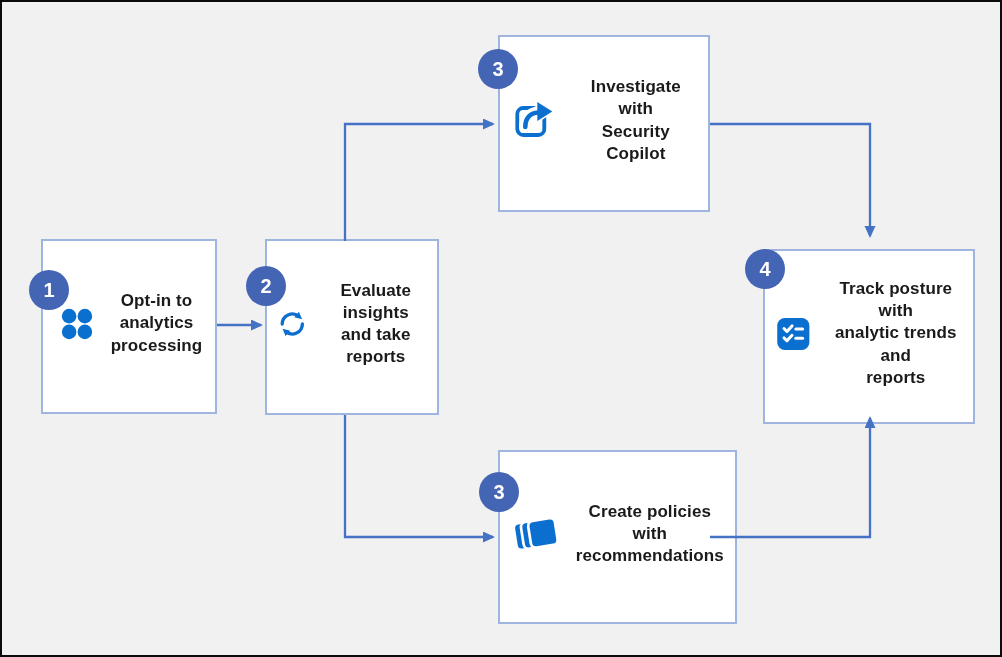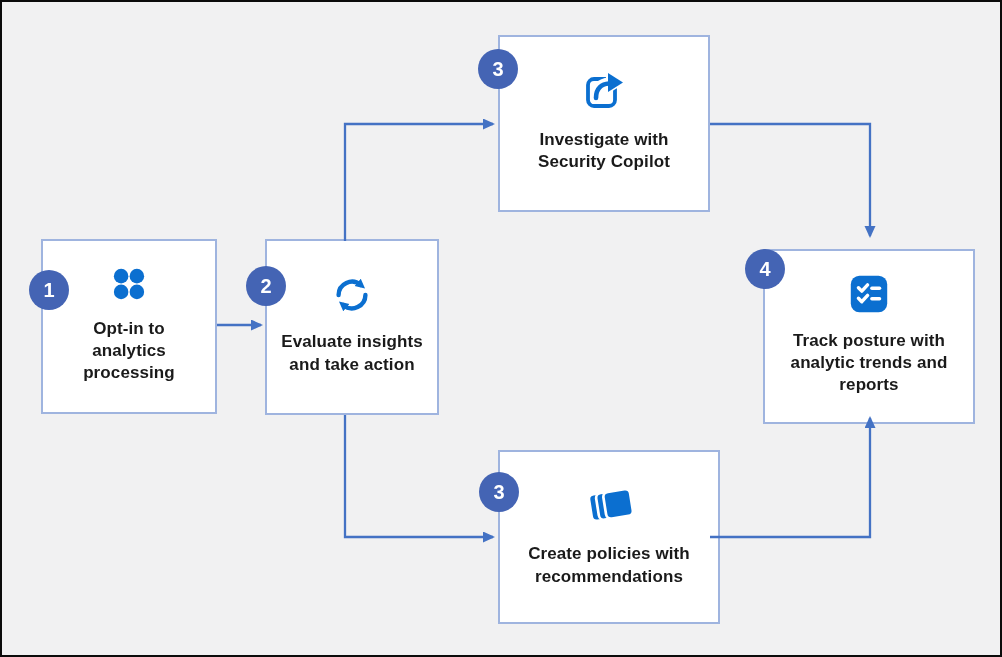--- a/index.html
+++ b/index.html
@@ -11,21 +11,21 @@
     border:2px solid #0b0b0b;
     overflow:hidden;
     font-family:"Liberation Sans", sans-serif;
   }
   .node{
     position:absolute;
     box-sizing:border-box;
     background:#ffffff;
     border:2px solid #9fb4df;
     display:flex;
-    flex-direction:column;
+    flex-direction:row;
     align-items:center;
     justify-content:center;
     gap:13px;
     padding:4px 8px 10px 8px;
     z-index:1;
   }
   .node .label{
     white-space:pre-line;
     text-align:center;
     color:#1a1a1a;
@@ -90,38 +90,38 @@
     <svg class="icon" width="46" height="46" viewBox="0 0 48 48">
       <defs>
         <marker id="syncArrow" markerUnits="userSpaceOnUse" markerWidth="12" markerHeight="12" refX="4" refY="5" orient="auto">
           <path d="M0 0 L10 5 L0 10 Z" fill="#0b6fd0"></path>
         </marker>
       </defs>
       <path d="M10 24 A14 14 0 0 1 33 13.4" stroke="#0b6fd0" stroke-width="4.6" fill="none" stroke-linecap="round" marker-end="url(#syncArrow)"></path>
       <path d="M38 24 A14 14 0 0 1 15 34.6" stroke="#0b6fd0" stroke-width="4.6" fill="none" stroke-linecap="round" marker-end="url(#syncArrow)"></path>
     </svg>
     <div class="label">Evaluate insights
-and take action</div>
+and take reports</div>
   </div>
   <div class="badge" style="left:244px;top:264px">2</div>
 
   <div class="node" style="left:496px;top:33px;width:212px;height:177px">
     <svg class="icon" width="52" height="48" viewBox="0 0 48 48">
       <rect x="8" y="11" width="27" height="27" rx="6" fill="none" stroke="#0b6fd0" stroke-width="3.8"></rect>
       <path d="M16 30 C16 20 22 16 29 15.5" stroke="#ffffff" stroke-width="12" fill="none" stroke-linecap="round"></path>
       <polygon points="26,2 46,14.5 26,27" fill="#ffffff"></polygon>
       <path d="M16 30 C16 20 22 16 29 15.5" stroke="#0b6fd0" stroke-width="4.6" fill="none" stroke-linecap="round"></path>
       <polygon points="28,5 43,14.5 28,24" fill="#0b6fd0"></polygon>
     </svg>
     <div class="label">Investigate with
 Security Copilot</div>
   </div>
   <div class="badge" style="left:476px;top:47px">3</div>
 
-  <div class="node" style="left:496px;top:448px;width:222px;height:174px">
+  <div class="node" style="left:496px;top:448px;width:239px;height:174px">
     <svg class="icon" width="54" height="50" viewBox="0 0 48 48">
       <g transform="rotate(-9 26 25)">
         <rect x="6" y="11" width="26" height="26" rx="5" fill="#0b6fd0" stroke="#ffffff" stroke-width="2.6"></rect>
         <rect x="13" y="11" width="26" height="26" rx="5" fill="#0b6fd0" stroke="#ffffff" stroke-width="2.6"></rect>
         <rect x="20" y="11" width="26" height="26" rx="5" fill="#0b6fd0" stroke="#ffffff" stroke-width="2.6"></rect>
       </g>
     </svg>
     <div class="label">Create policies with
 recommendations</div>
   </div>

